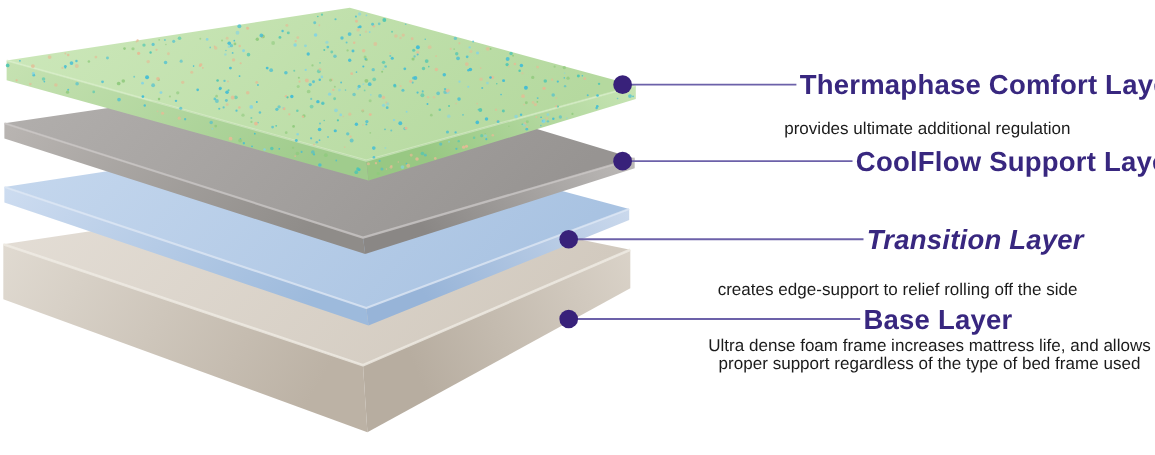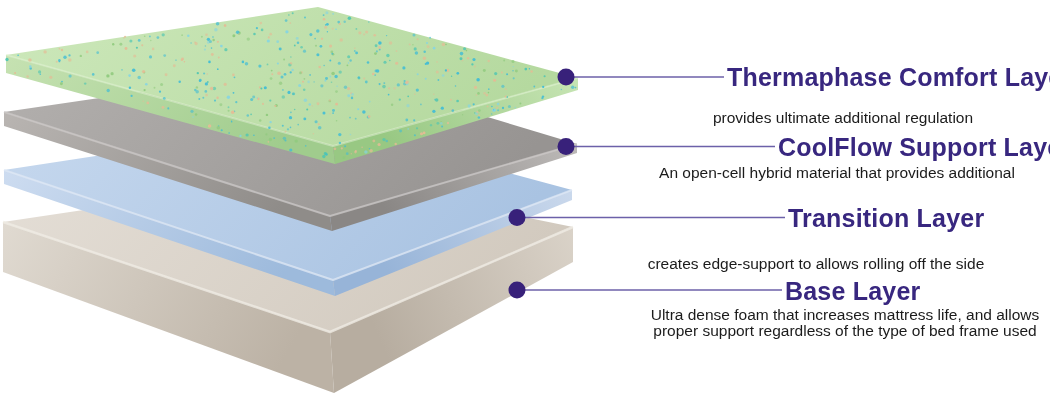--- a/index.html
+++ b/index.html
@@ -636,28 +636,28 @@
   </svg>
 
   <div class="callout-title t1" style="color: rgb(56, 39, 127);">Thermaphase Comfort Layer</div>
   <div class="callout-desc d1" style="color: rgb(27, 27, 27);">
     <br>
     <span>provides ultimate additional regulation</span>
   </div>
 
   <div class="callout-title t2" style="color: rgb(56, 39, 127);">CoolFlow Support Layer</div>
   <div class="callout-desc d2" style="color: rgb(27, 27, 27);">
-    <span>An open-cell hybrid material that provides additional</span><br>
+    <br>
   </div>
 
-  <div class="callout-title t3" style="color: rgb(56, 39, 127);">Transition Layer</div>
+  <div class="callout-title t3" style="color: rgb(56, 39, 127); font-style: italic;">Transition Layer</div>
   <div class="callout-desc d3" style="color: rgb(27, 27, 27);">
     <br>
-    <span>creates edge-support to allows rolling off the side</span>
+    <span>creates edge-support to relief rolling off the side</span>
   </div>
 
   <div class="callout-title t4" style="color: rgb(56, 39, 127);">Base Layer</div>
   <div class="callout-desc d4" style="color: rgb(27, 27, 27);">
-    <span>Ultra dense foam that increases mattress life, and allows</span><br>
+    <span>Ultra dense foam frame increases mattress life, and allows</span><br>
     <span>proper support regardless of the type of bed frame used</span>
   </div>
 
 </div>
 
 </body></html>

